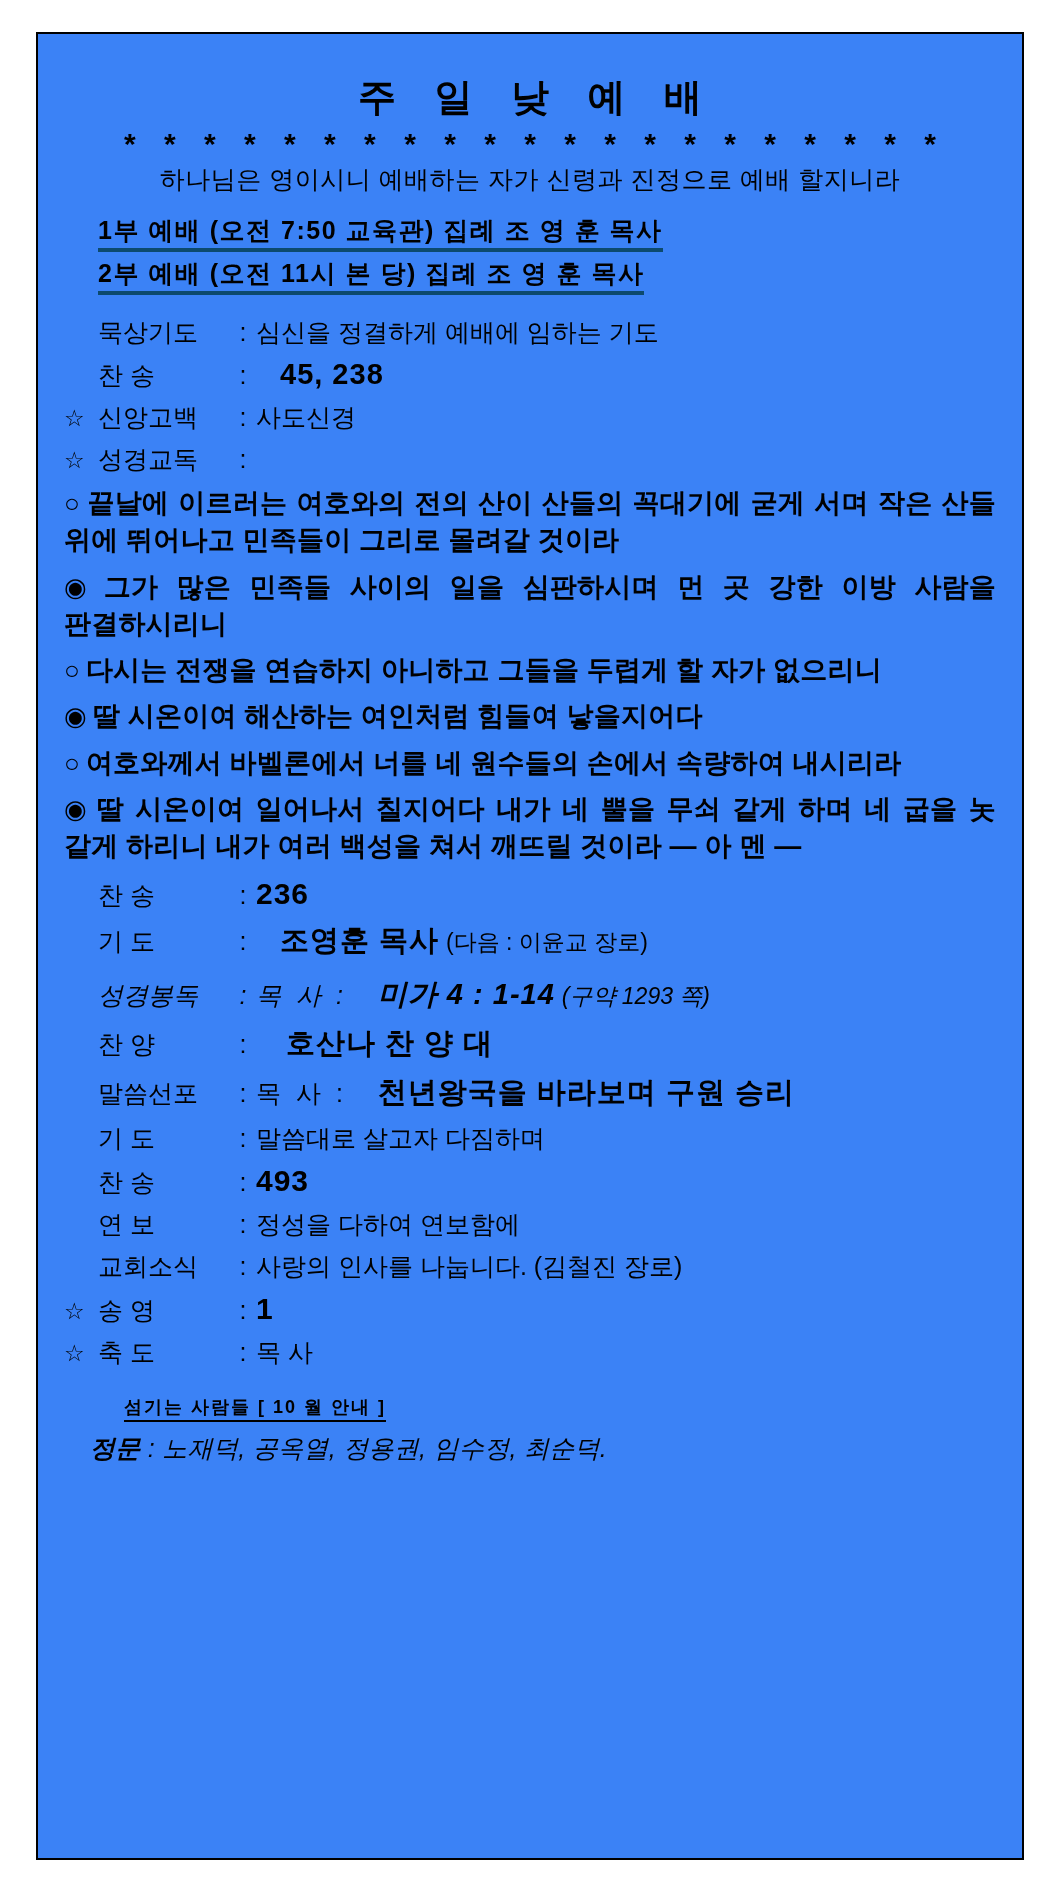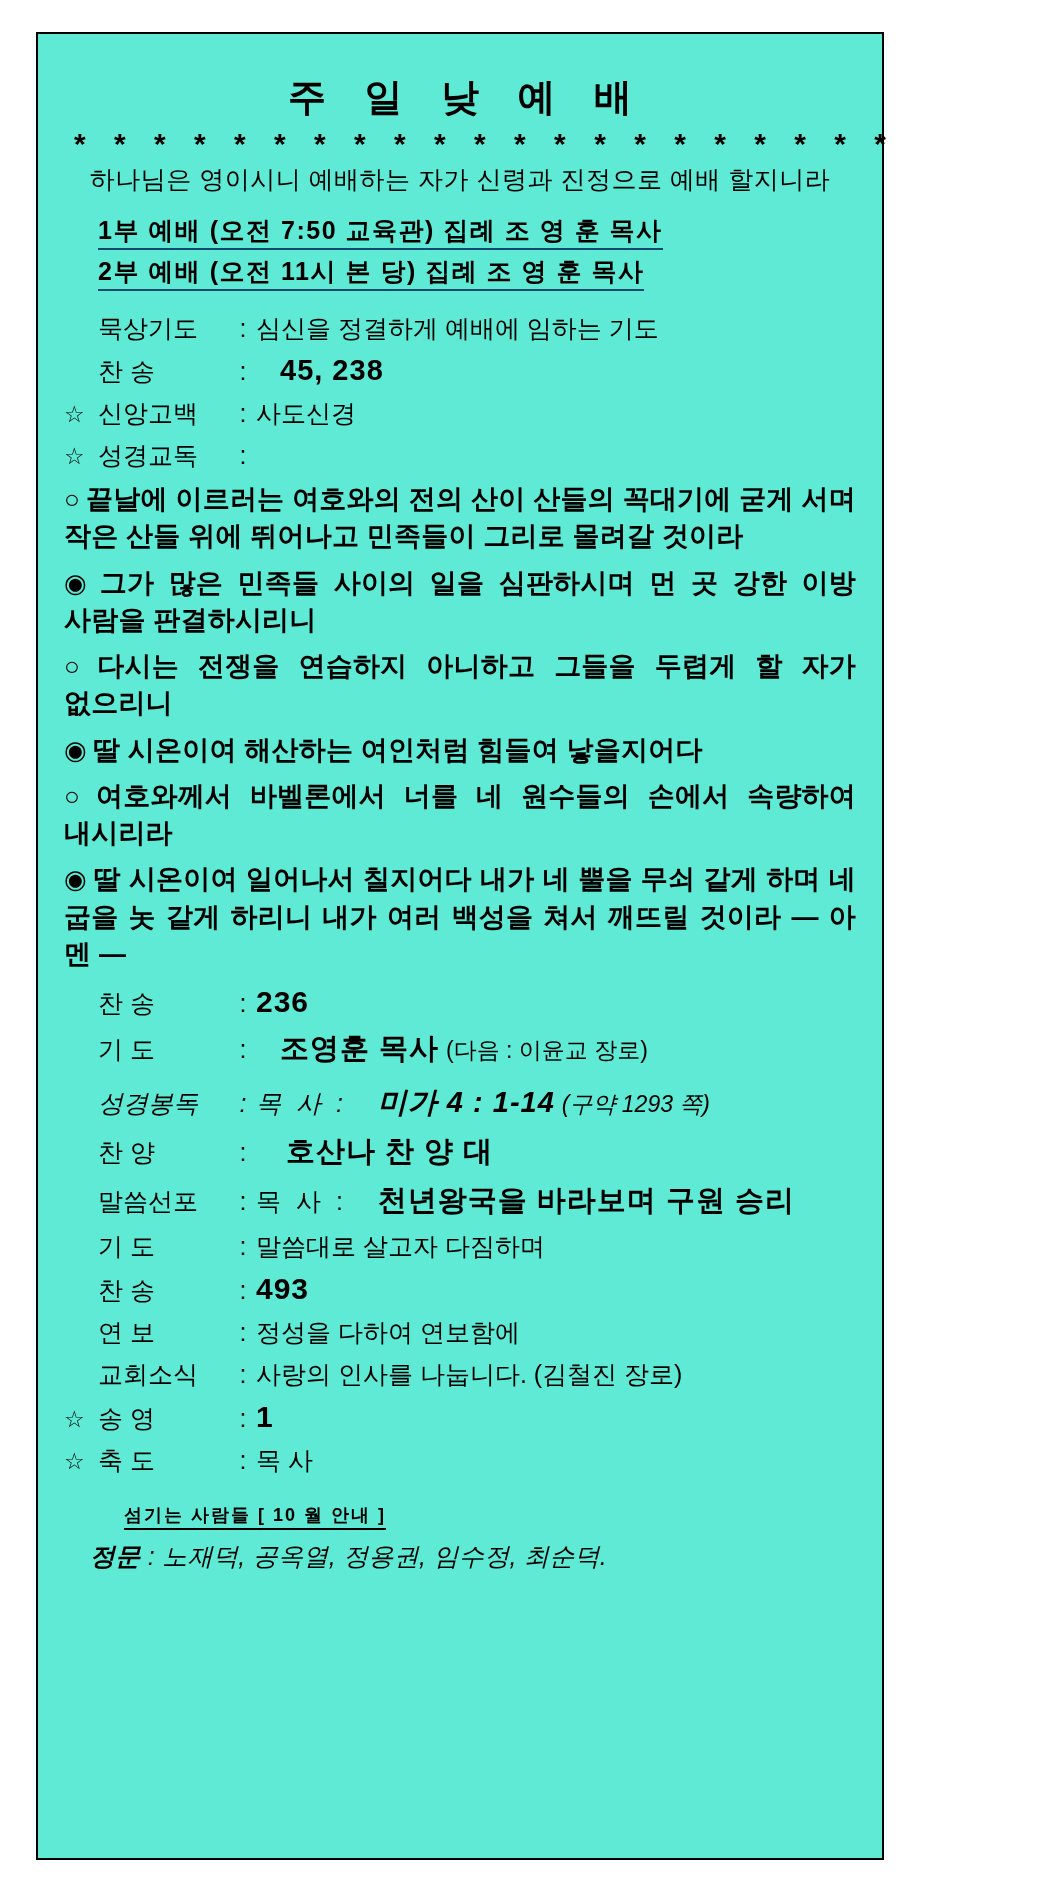--- a/index.html
+++ b/index.html
@@ -11,25 +11,25 @@
     width: 1043px;
     height: 1902px;
     font-family: "Liberation Sans", "DejaVu Sans", sans-serif;
     color: #000000;
     position: relative;
   }
   .page {
     position: absolute;
     left: 36px;
     top: 32px;
-    width: 848px;
+    width: 988px;
     height: 1828px;
     border: 2px solid #000000;
     box-sizing: border-box;
-    background: #5eead4;
+    background: #3b82f6;
   }
   .inner {
     padding: 34px 26px 10px 26px;
     box-sizing: border-box;
   }
 
   
   .title {
     text-align: center;
     font-size: 38px;
@@ -57,21 +57,21 @@
   }
 
   
   .service-block {
     margin: 0 0 16px 34px;
   }
   .service-line {
     font-size: 25px;
     font-weight: bold;
     letter-spacing: 1.5px;
-    border-bottom: 2px solid #0c4a6e;
+    border-bottom: 4px solid #0c4a6e;
     display: inline-block;
     padding-bottom: 1px;
     margin-bottom: 5px;
     white-space: nowrap;
   }
 
   
   .row {
     display: flex;
     align-items: baseline;

